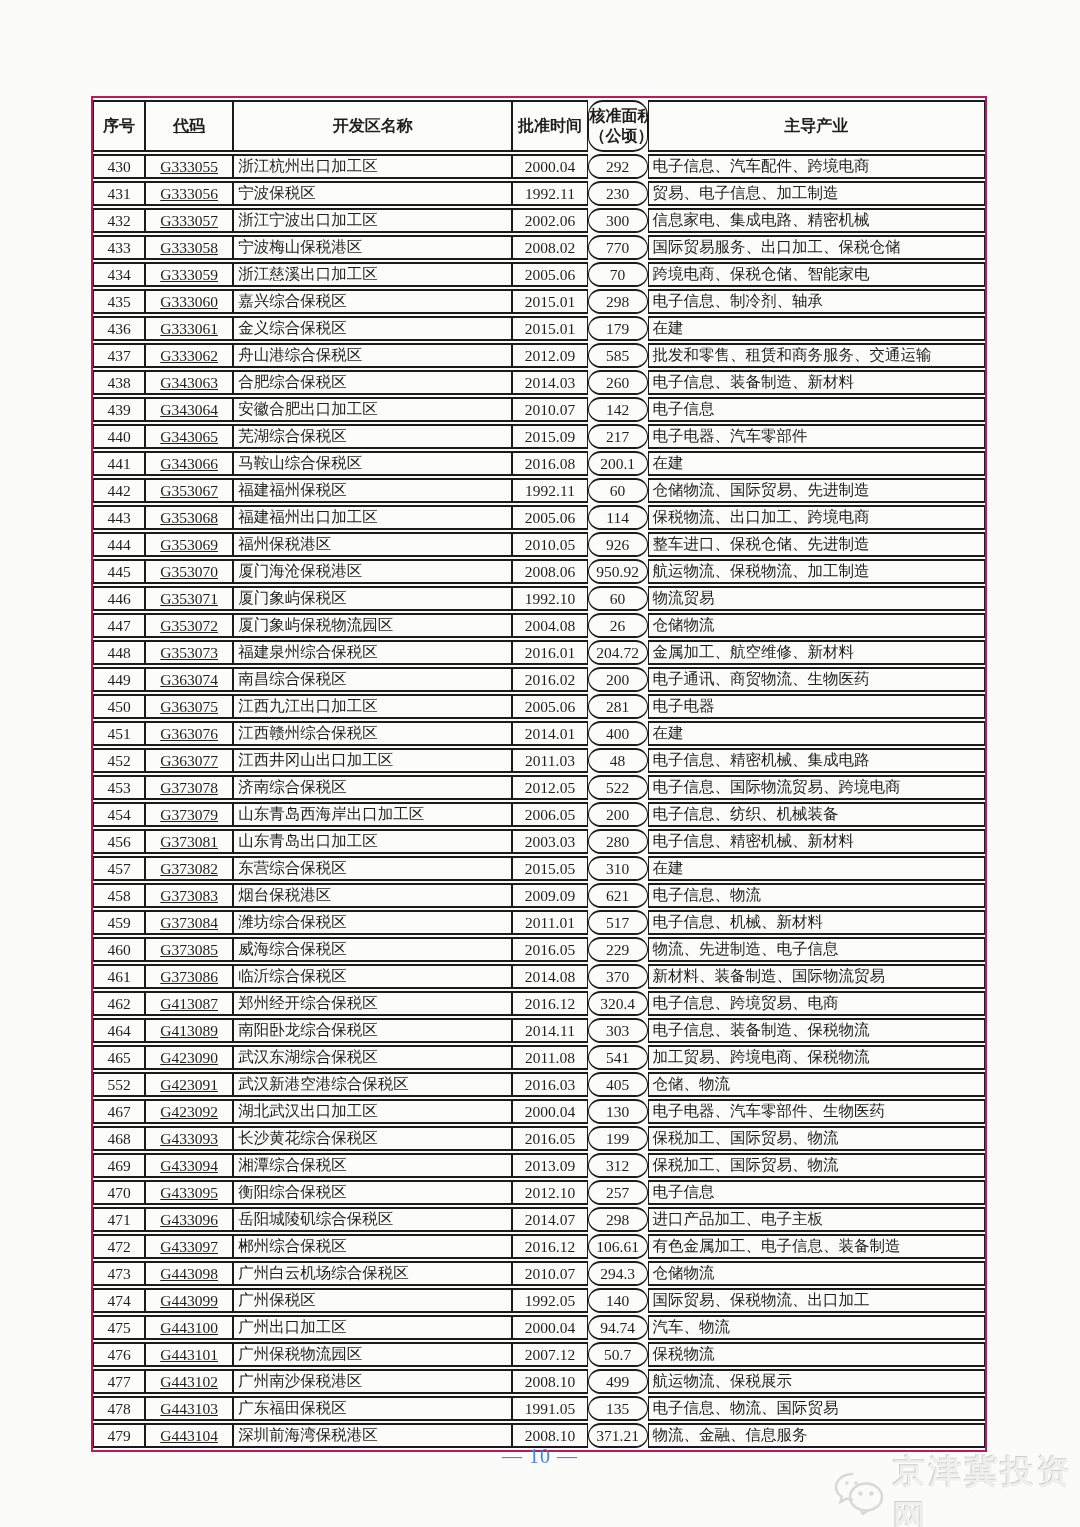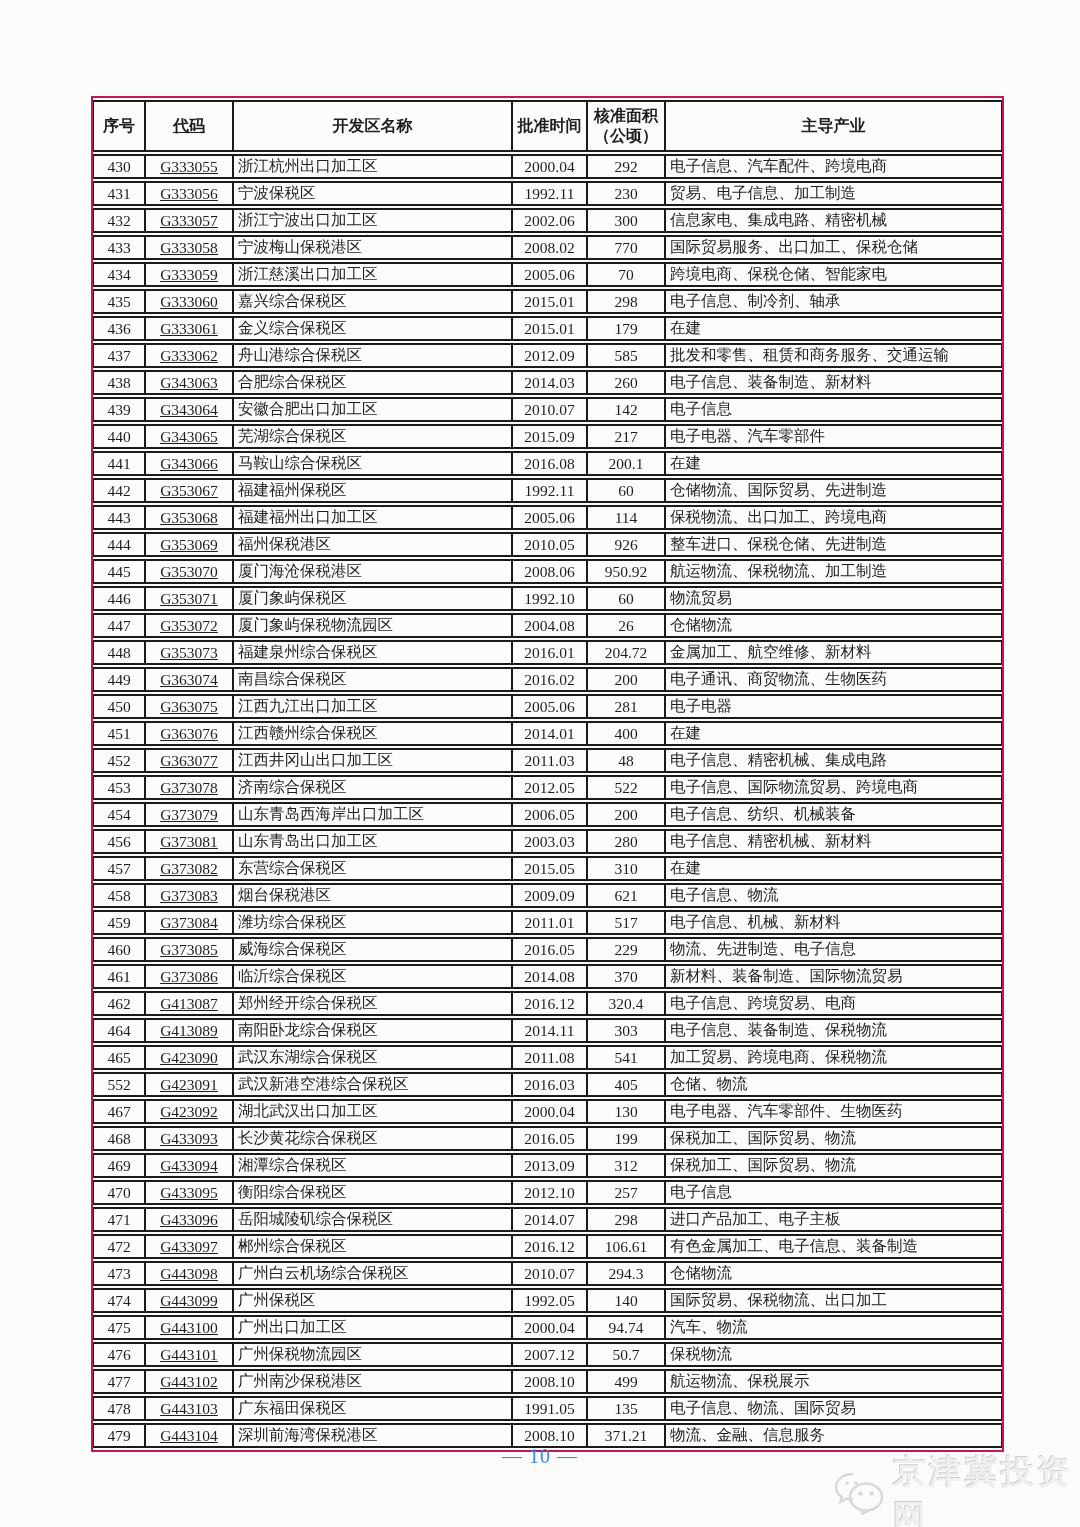--- a/index.html
+++ b/index.html
@@ -42,21 +42,21 @@
   table.zones td{
     height:23.6px;
     font-size:15.5px;
     vertical-align:middle;
     padding:0 4px;
   }
   .col-seq{width:52px;}
   .col-code{width:88px;text-decoration:underline;}
   .col-name{width:279px;}
   .col-date{width:75px;}
-  .col-area{width:78px;}
+  .col-area{width:60px;border-radius:15px;}
   .col-ind{width:337px;}
   td.col-seq, td.col-code, td.col-date, td.col-area{text-align:center;}
   td.col-name, td.col-ind{text-align:left;padding-left:7px;}
   .page-number{
     position:absolute;
     left:0;right:0;
     top:1445px;
     text-align:center;
     font-size:20px;
     letter-spacing:1px;

